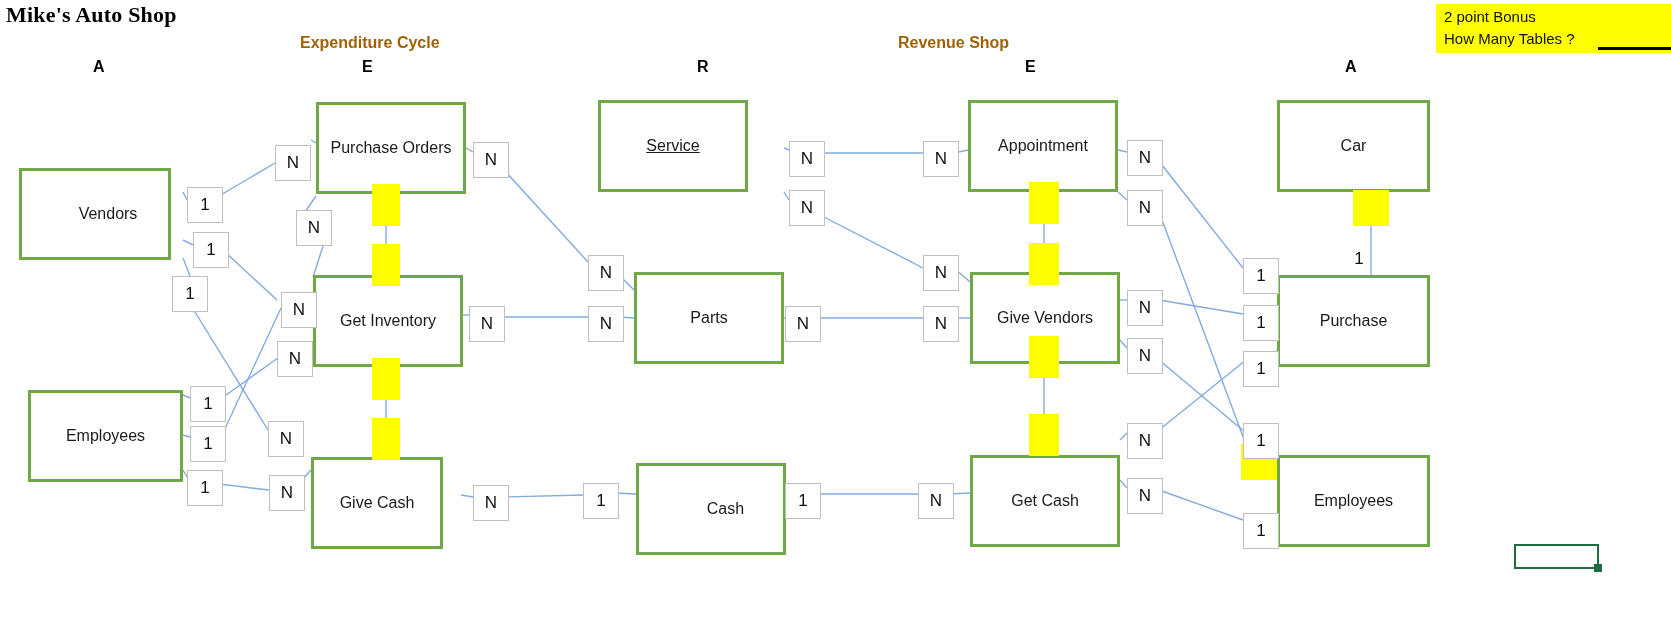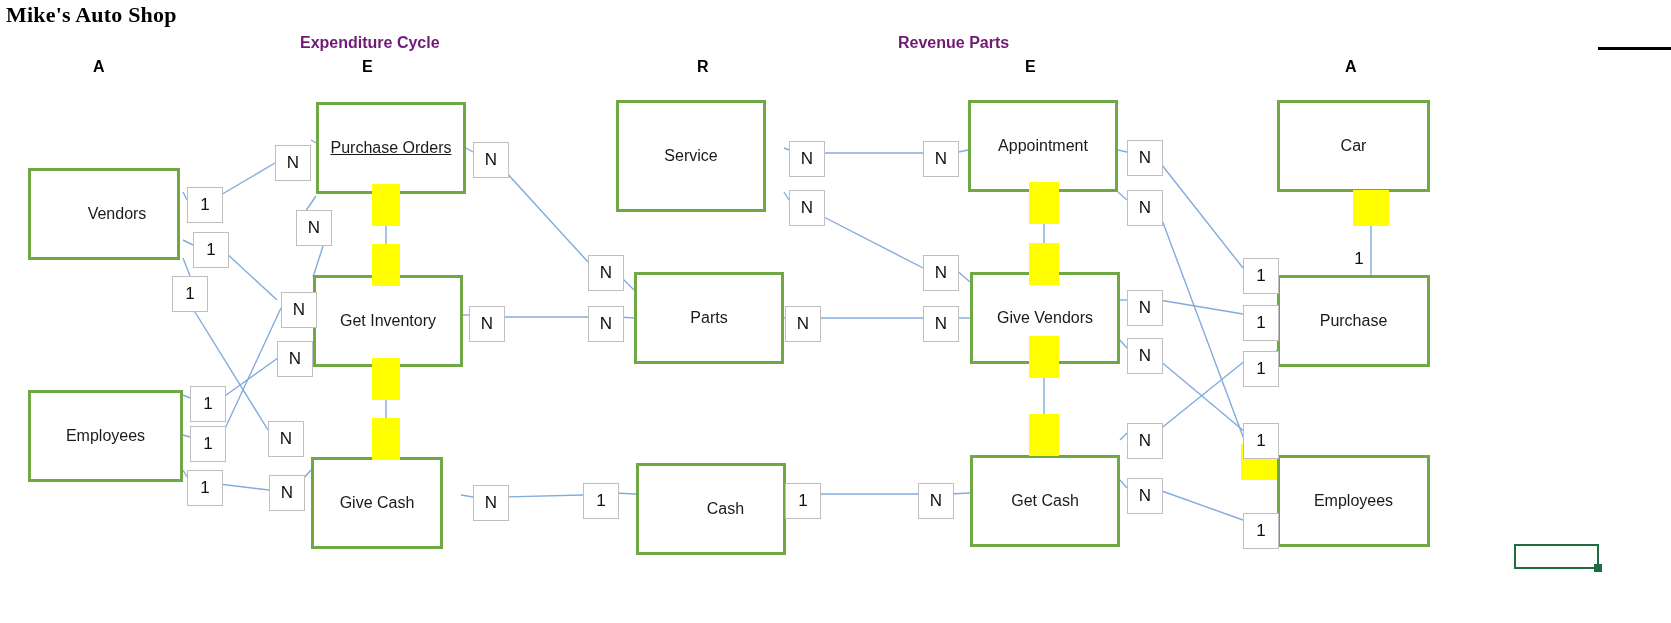--- a/index.html
+++ b/index.html
@@ -2,21 +2,21 @@
 <html><head>
 <meta charset="utf-8">
 <style>
   html,body{margin:0;padding:0;background:#ffffff;}
   body{font-family:"Liberation Sans", sans-serif;}
   #canvas{position:relative;width:1671px;height:623px;background:#ffffff;overflow:hidden;}
 
   .title{position:absolute;font-weight:bold;color:#000;letter-spacing:0.2px;}
   #page-title{left:6px;top:2px;font-size:22px;font-family:Liberation Serif, serif;}
 
-  .col-head{position:absolute;font-weight:bold;font-size:16px;color:#701a75;text-align:center;white-space:nowrap;}
+  .col-head{position:absolute;font-weight:bold;font-size:16px;color:#a16207;text-align:center;white-space:nowrap;}
   .col-letter{position:absolute;font-weight:bold;font-size:16px;color:#000;text-align:center;}
 
   .entity{position:absolute;border:3px solid #6FA845;background:#ffffff;box-sizing:border-box;
           display:flex;align-items:center;justify-content:center;font-size:16px;color:#1a1a1a;}
 
   .card{position:absolute;border:1px solid #bfbfbf;background:#ffffff;box-sizing:border-box;
         display:flex;align-items:center;justify-content:center;font-size:17px;color:#111;}
 
   .ybox{position:absolute;background:#FFFF00;box-sizing:border-box;}
 
@@ -97,47 +97,47 @@
       <line x1="1275" y1="520" x2="1277" y2="520" stroke="#83ABDD"></line>
       <line x1="386" y1="226" x2="386" y2="244" stroke="#83ABDD"></line>
       <line x1="386" y1="400" x2="386" y2="418" stroke="#83ABDD"></line>
       <line x1="1044" y1="224" x2="1044" y2="243" stroke="#83ABDD"></line>
       <line x1="1044" y1="378" x2="1044" y2="414" stroke="#83ABDD"></line>
       <line x1="1371" y1="226" x2="1371" y2="275" stroke="#83ABDD"></line>
     </svg>
 
   <div id="col-heads">
       <div class="col-head" style="left: 300px; top: 34px;">Expenditure Cycle</div>
-      <div class="col-head" style="left: 898px; top: 34px;">Revenue Parts</div>
+      <div class="col-head" style="left: 898px; top: 34px;">Revenue Shop</div>
     </div>
   <div id="col-letters">
       <div class="col-letter" style="left: 93px; top: 58px;">A</div>
       <div class="col-letter" style="left: 362px; top: 58px;">E</div>
       <div class="col-letter" style="left: 697px; top: 58px;">R</div>
       <div class="col-letter" style="left: 1025px; top: 58px;">E</div>
       <div class="col-letter" style="left: 1345px; top: 58px;">A</div>
     </div>
 
   <div id="entities">
-      <div class="entity" style="left: 28px; top: 168px; width: 152px; height: 92px; border-color: rgb(111, 168, 69); padding-left: 26px;">
+      <div class="entity" style="left: 19px; top: 168px; width: 152px; height: 92px; border-color: rgb(111, 168, 69); padding-left: 26px;">
         <span>Vendors</span>
       </div>
       <div class="entity" style="left: 28px; top: 390px; width: 155px; height: 92px; border-color: rgb(111, 168, 69);">
         <span>Employees</span>
       </div>
-      <div class="entity" style="left: 316px; top: 102px; width: 150px; height: 92px; border-color: rgb(111, 168, 69); text-decoration: underline;">
+      <div class="entity" style="left: 316px; top: 102px; width: 150px; height: 92px; border-color: rgb(111, 168, 69);">
         <span>Purchase Orders</span>
       </div>
       <div class="entity" style="left: 313px; top: 275px; width: 150px; height: 92px; border-color: rgb(111, 168, 69);">
         <span>Get Inventory</span>
       </div>
       <div class="entity" style="left: 311px; top: 457px; width: 132px; height: 92px; border-color: rgb(111, 168, 69);">
         <span>Give Cash</span>
       </div>
-      <div class="entity" style="left: 616px; top: 100px; width: 150px; height: 112px; border-color: rgb(111, 168, 69);">
+      <div class="entity" style="left: 598px; top: 100px; width: 150px; height: 92px; border-color: rgb(111, 168, 69); text-decoration: underline;">
         <span>Service</span>
       </div>
       <div class="entity" style="left: 634px; top: 272px; width: 150px; height: 92px; border-color: rgb(111, 168, 69);">
         <span>Parts</span>
       </div>
       <div class="entity" style="left: 636px; top: 463px; width: 150px; height: 92px; border-color: rgb(111, 168, 69); padding-left: 29px;">
         <span>Cash</span>
       </div>
       <div class="entity" style="left: 968px; top: 100px; width: 150px; height: 92px; border-color: rgb(111, 168, 69);">
         <span>Appointment</span>
@@ -205,18 +205,22 @@
       <div class="card" style="left: 1127px; top: 478px; width: 36px; height: 36px; border-color: rgb(191, 191, 191);">N</div>
       <div class="card" style="left: 1243px; top: 258px; width: 36px; height: 36px; border-color: rgb(191, 191, 191);">1</div>
       <div class="card" style="left: 1243px; top: 305px; width: 36px; height: 36px; border-color: rgb(191, 191, 191);">1</div>
       <div class="card" style="left: 1243px; top: 351px; width: 36px; height: 36px; border-color: rgb(191, 191, 191);">1</div>
       <div class="card" style="left: 1243px; top: 423px; width: 36px; height: 36px; border-color: rgb(191, 191, 191);">1</div>
       <div class="card" style="left: 1243px; top: 513px; width: 36px; height: 36px; border-color: rgb(191, 191, 191);">1</div>
     </div>
 
   <div class="card" style="border: none; left: 1351px; top: 250px; width: 16px; height: 18px;" id="car-cust-label">1</div>
 
+  <div class="note" style="left:1436px;top:4px;width:235px;">
+    <div>2 point Bonus</div>
+    <div>How Many Tables ?</div>
+  </div>
   <div class="note-rule" style="left:1598px;top:47px;width:73px;"></div>
 
   <div class="empty-shape" id="empty-shape" style="left: 1514px; top: 544px; width: 85px; height: 25px; border-color: rgb(31, 107, 66);"></div>
   <div class="handle" id="empty-shape-handle" style="left: 1594px; top: 564px; background: rgb(31, 107, 66);"></div>
 
 </div>
 
 </body></html>

